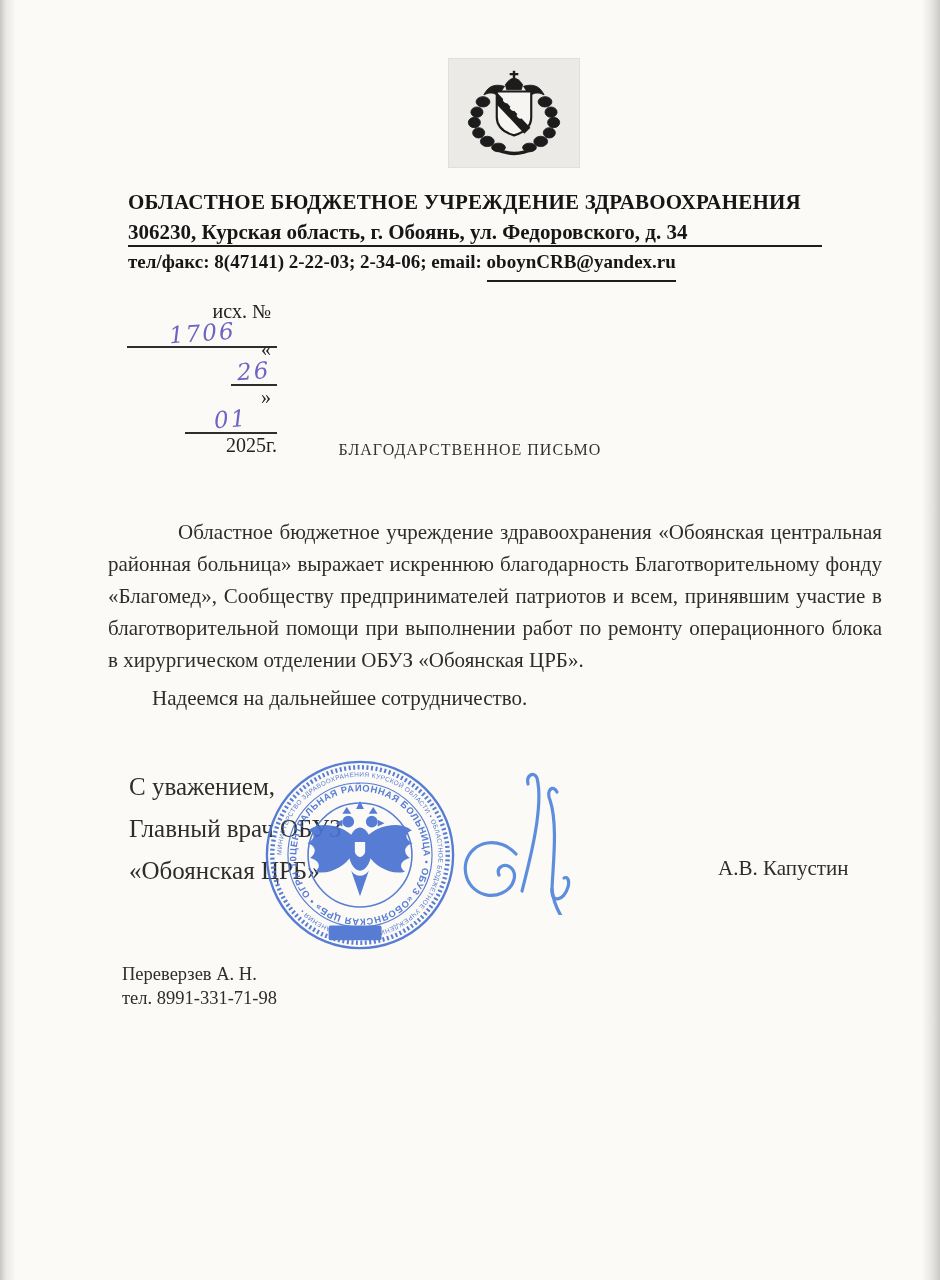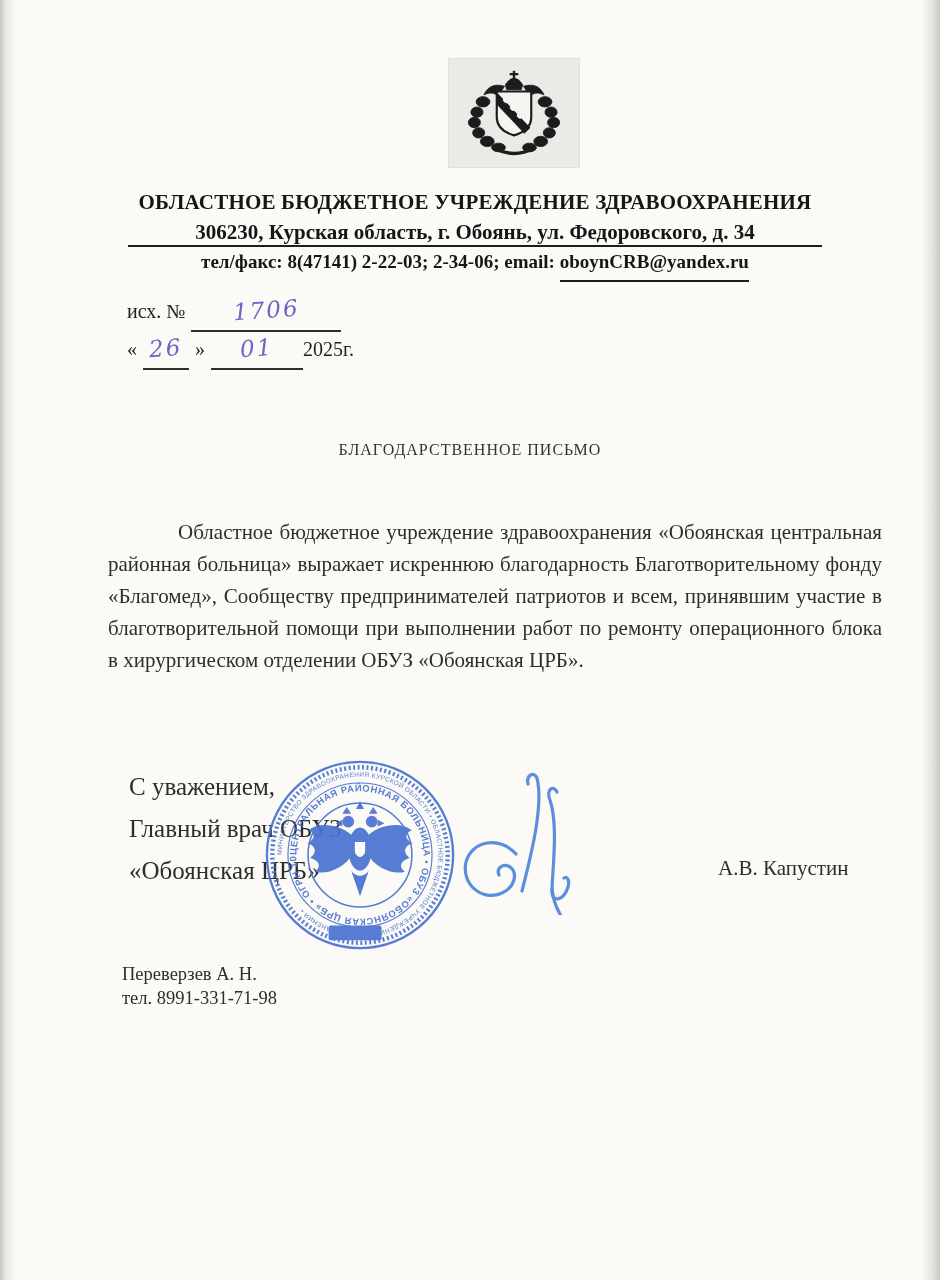--- a/index.html
+++ b/index.html
@@ -11,31 +11,31 @@
     font-family:"Liberation Serif","DejaVu Serif",serif;
     color:#2b2b2b;
   }
   .abs{position:absolute;}
 
   
   .emblem-box{left:448px;top:58px;width:132px;height:110px;background:#ebeae7;
     display:flex;align-items:center;justify-content:center;box-shadow:0 0 0 1px #e0dfdc inset;}
 
   
-  .header{left:128px;top:189px;width:694px;text-align:center;}
+  .header{left:128px;top:189px;width:694px;text-align:left;}
   .header .l1,.header .l2{font-weight:bold;font-size:21px;line-height:26px;color:#161616;letter-spacing:.2px;}
   .header .l2{margin-top:2px;}
   .header .l3{font-weight:bold;font-size:21px;line-height:24px;color:#161616;margin-top:5px;
     border-bottom:2.5px solid #1d1d1d;padding-bottom:1px;}
   .header .l4{font-weight:bold;font-size:19px;line-height:24px;color:#161616;margin-top:3px;}
   .header .email{border-bottom:2px solid #1d1d1d;padding-bottom:8px;}
 
   
   .refblock{left:127px;top:300px;font-size:20px;color:#222;}
-  .refrow{height:32px;display:flex;}
+  .refrow{height:32px;display:flex;align-items:flex-end;flex-direction:column;}
   .blank{display:inline-block;border-bottom:2px solid #2e2e2e;text-align:center;vertical-align:bottom;}
   .hw{font-family:"DejaVu Serif",serif;font-style:italic;color:#6e64c2;font-size:23px;
     display:inline-block;transform:rotate(-4deg);letter-spacing:2px;line-height:20px;}
   .refrow .lbl{margin-right:6px;}
 
   
   .title{left:0;top:441px;width:940px;text-align:center;font-size:16px;letter-spacing:1px;color:#333;}
 
   
   .body-text{left:108px;top:516px;width:774px;font-size:21px;line-height:32px;color:#2d2d2d;}
@@ -116,20 +116,21 @@
       <span class="lbl" style="margin-left:6px">»</span>
       <span class="blank" style="width:92px"><span class="hw">01</span></span>
       <span>2025г.</span>
     </div>
   </div>
 
   <div class="abs title">БЛАГОДАРСТВЕННОЕ ПИСЬМО</div>
 
   <div class="abs body-text">
     <p class="p1">Областное бюджетное учреждение здравоохранения «Обоянская центральная районная больница» выражает искреннюю благодарность Благотворительному фонду «Благомед», Сообществу предпринимателей патриотов и всем, принявшим участие в благотворительной помощи при выполнении работ  по ремонту операционного блока в хирургическом отделении ОБУЗ «Обоянская ЦРБ».</p>
+    <p class="p2">Надеемся на дальнейшее сотрудничество.</p>
   </div>
 
   <div class="abs signoff">
     <div>С уважением,</div>
     <div>Главный врач ОБУЗ</div>
     <div>«Обоянская ЦРБ»</div>
   </div>
   <div class="abs sign-name">А.В. Капустин</div>
 
   <div class="abs stamp">

